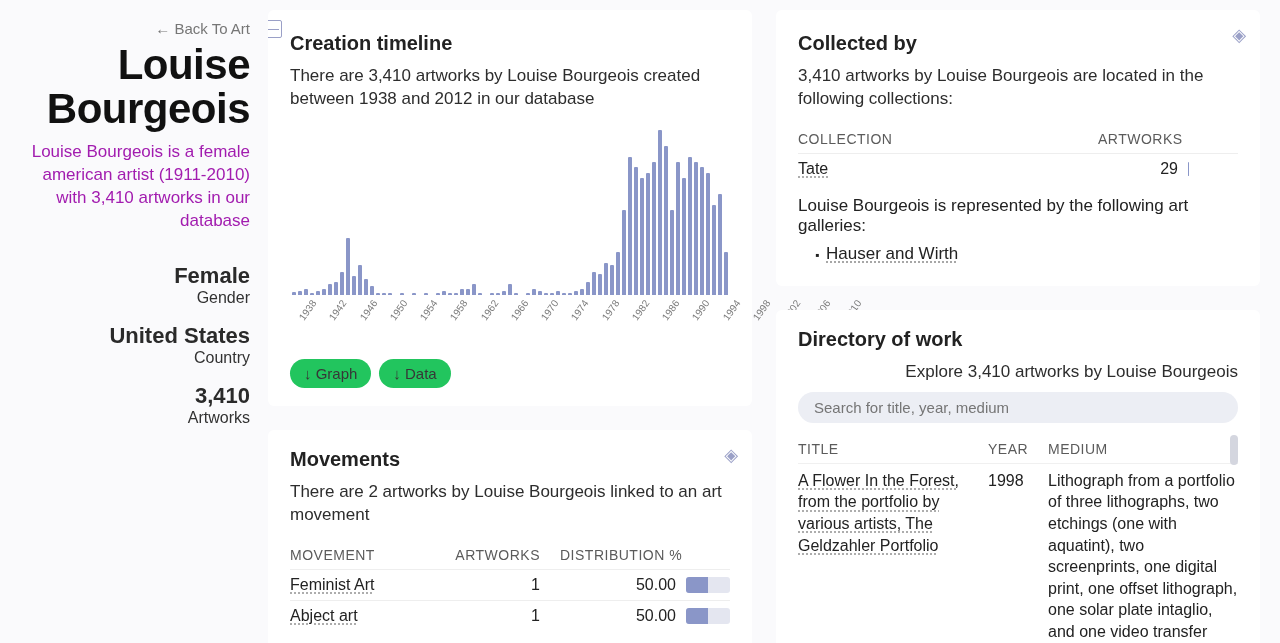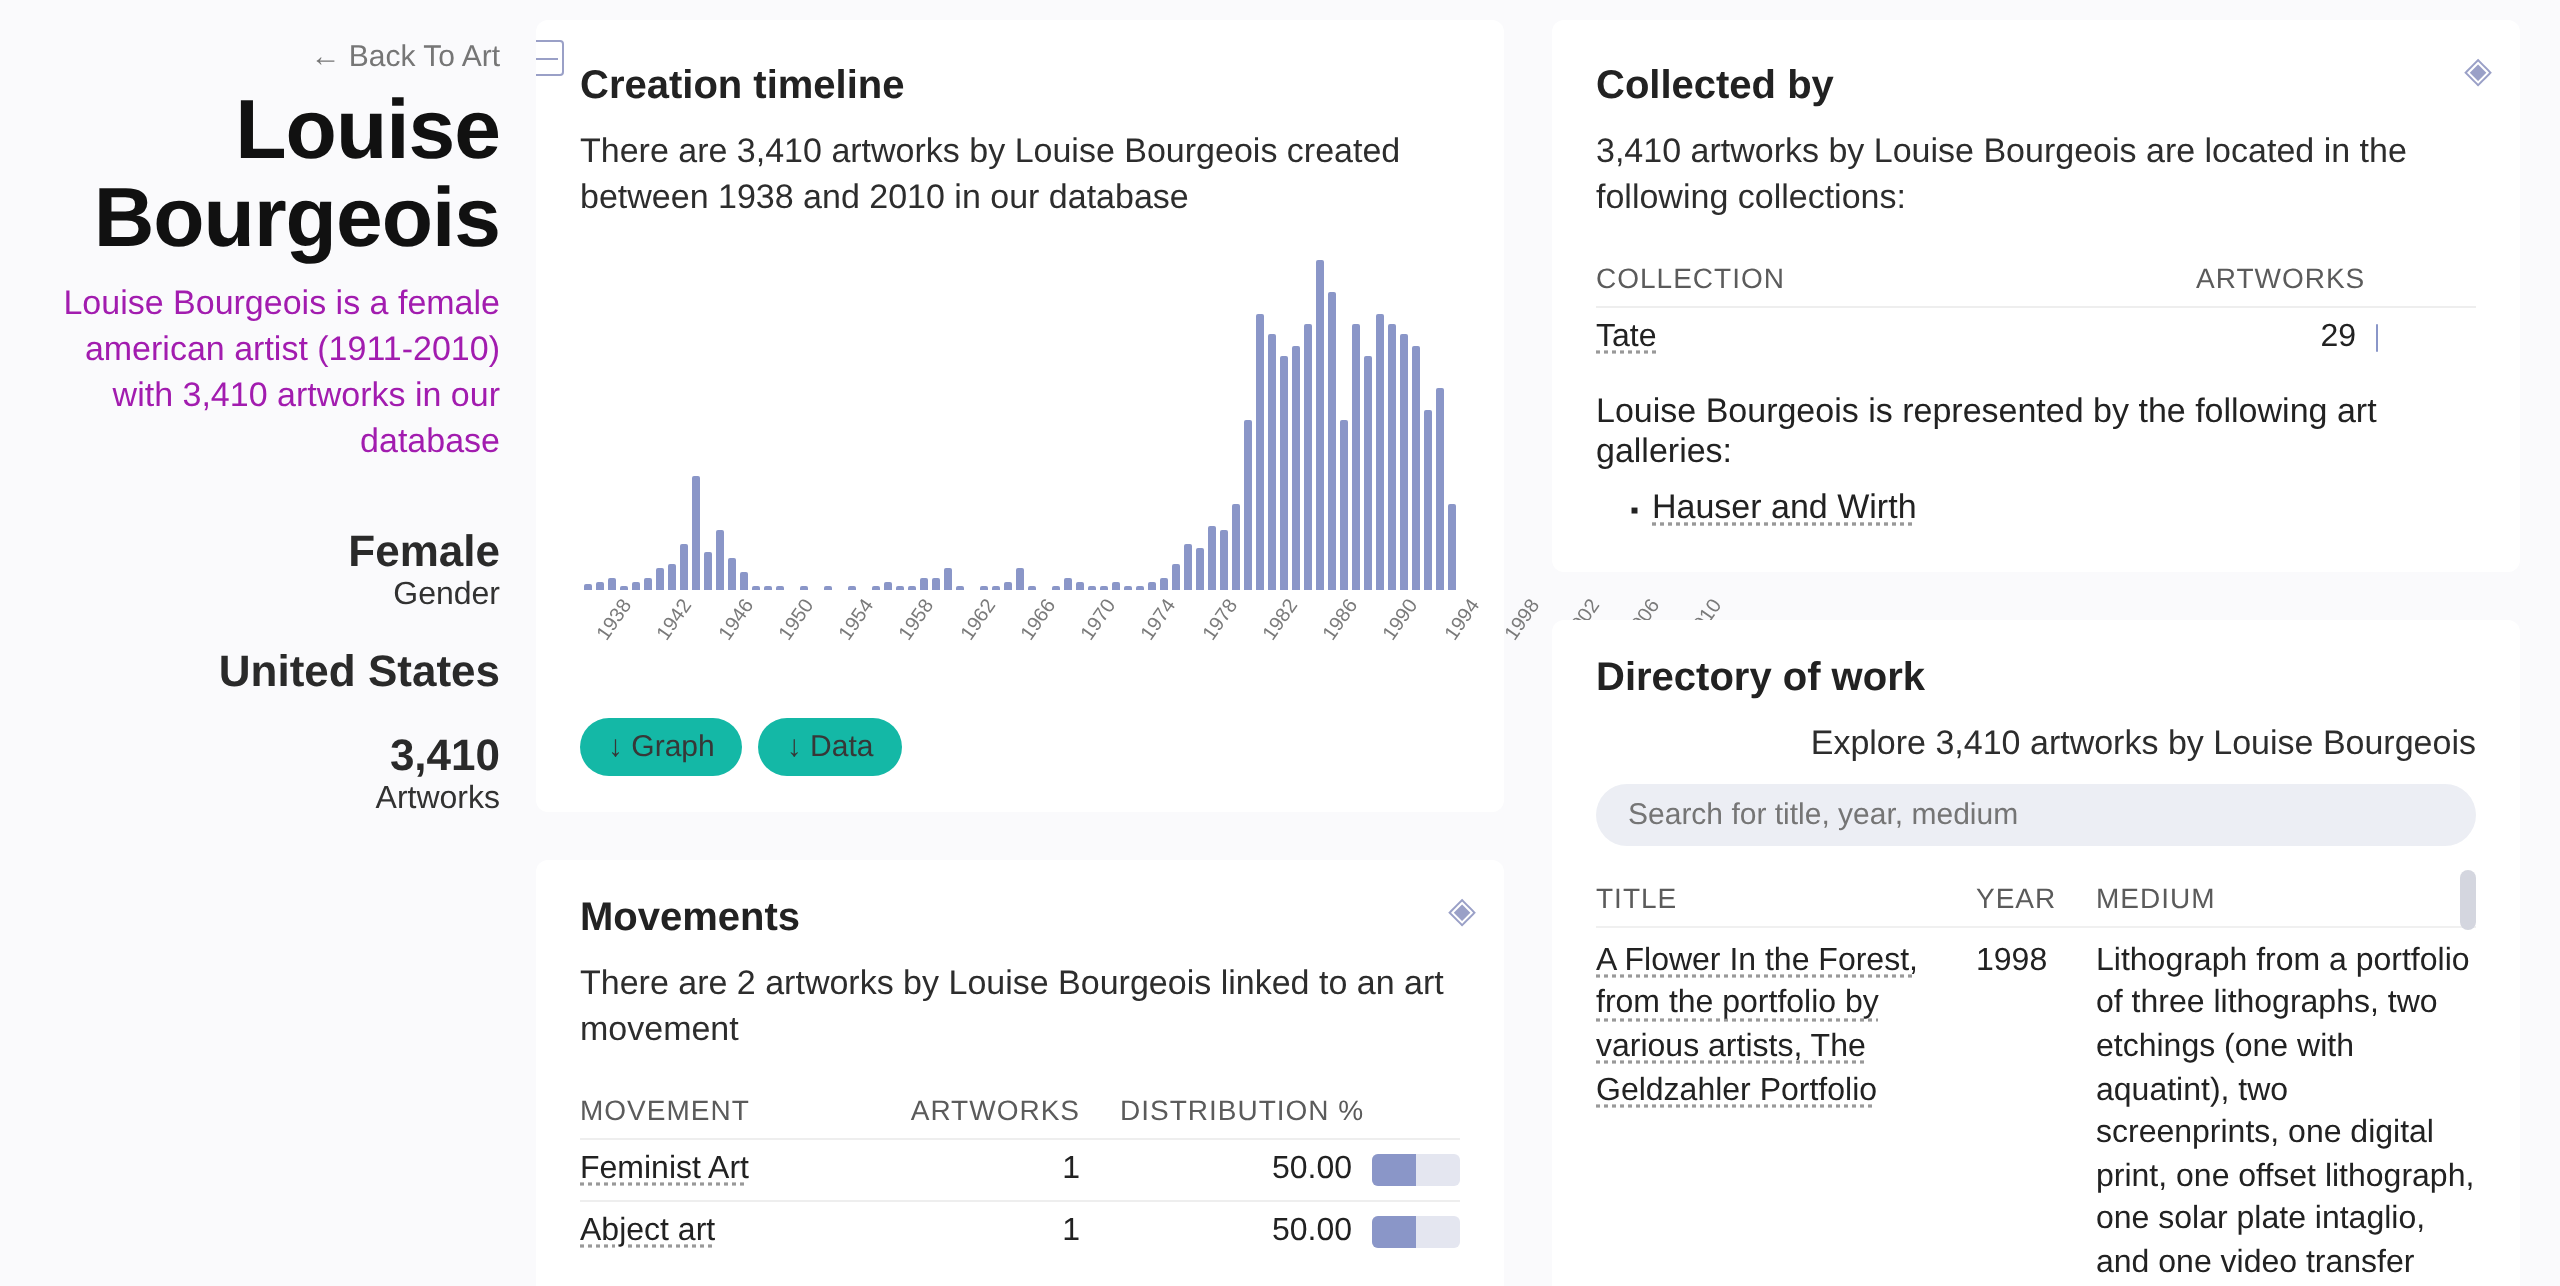--- a/index.html
+++ b/index.html
@@ -138,21 +138,21 @@
     white-space: nowrap;
     margin-top: 8px;
     height: 30px;
   }
   .timeline-buttons {
     display: flex;
     gap: 8px;
     margin-top: 22px;
   }
   .pill-btn {
-    background: #14b8a6;
+    background: #22c55e;
     border-radius: 18px;
     padding: 6px 14px;
     font-size: 15px;
     color: #373737;
     cursor: pointer;
     display: inline-flex;
     align-items: center;
     gap: 4px;
   }
   
@@ -262,35 +262,36 @@
   <div class="back-link">← Back To Art</div>
   <h1 class="artist-name">Louise Bourgeois</h1>
   <p class="artist-desc">Louise Bourgeois is a female american artist (1911-2010) with 3,410 artworks in our database</p>
 
   <div class="fact">
     <div class="fact-value">Female</div>
     <div class="fact-label">Gender</div>
   </div>
   <div class="fact">
     <div class="fact-value">United States</div>
+    <div class="fact-label">Country</div>
   </div>
   <div class="fact">
     <div class="fact-value">3,410</div>
     <div class="fact-label">Artworks</div>
   </div>
 </aside>
 
 <div class="main">
 
   <div class="col">
 
     <div class="card" style="position:relative; padding-top:22px;">
       <div class="outline-icon"></div>
       <div class="card-title">Creation timeline</div>
-      <div class="card-lead">There are 3,410 artworks by Louise Bourgeois created between 1938 and 2010 in our database</div>
+      <div class="card-lead">There are 3,410 artworks by Louise Bourgeois created between 1938 and 2012 in our database</div>
 
       <div class="timeline-chart" id="timeline-bars">
           <div class="timeline-bar" style="height: 1.875%;"></div>
           <div class="timeline-bar" style="height: 2.5%;"></div>
           <div class="timeline-bar" style="height: 3.75%;"></div>
           <div class="timeline-bar" style="height: 1.25%;"></div>
           <div class="timeline-bar" style="height: 2.5%;"></div>
           <div class="timeline-bar" style="height: 3.75%;"></div>
           <div class="timeline-bar" style="height: 6.25%;"></div>
           <div class="timeline-bar" style="height: 7.5%;"></div>

